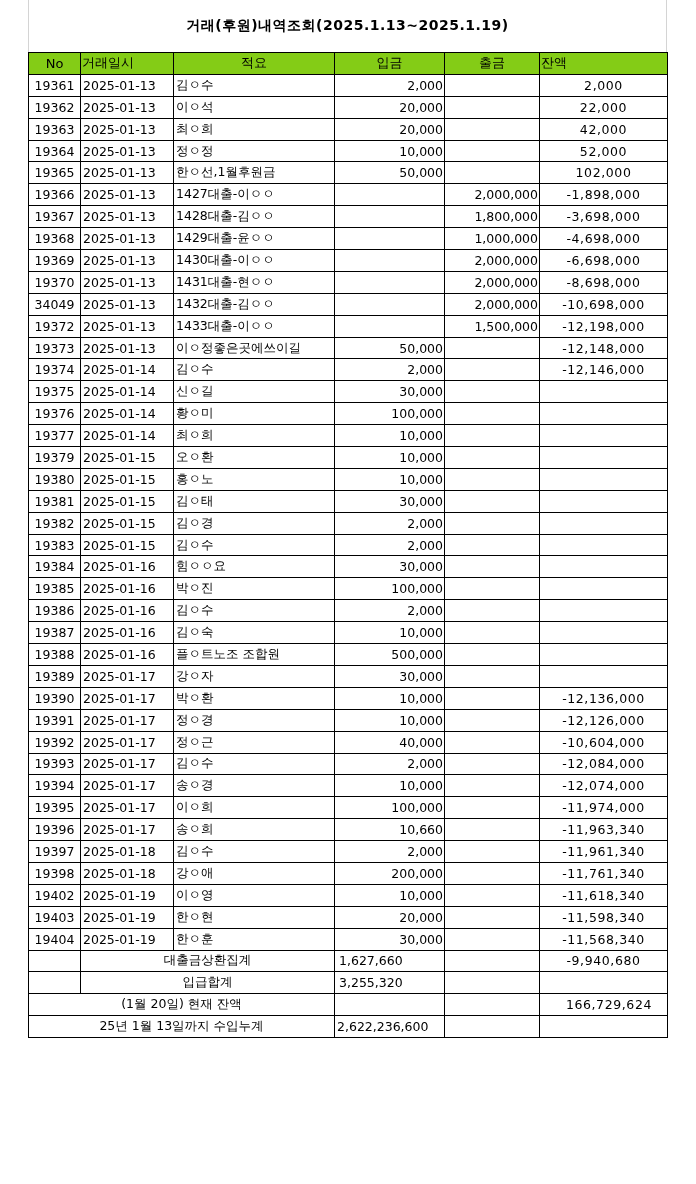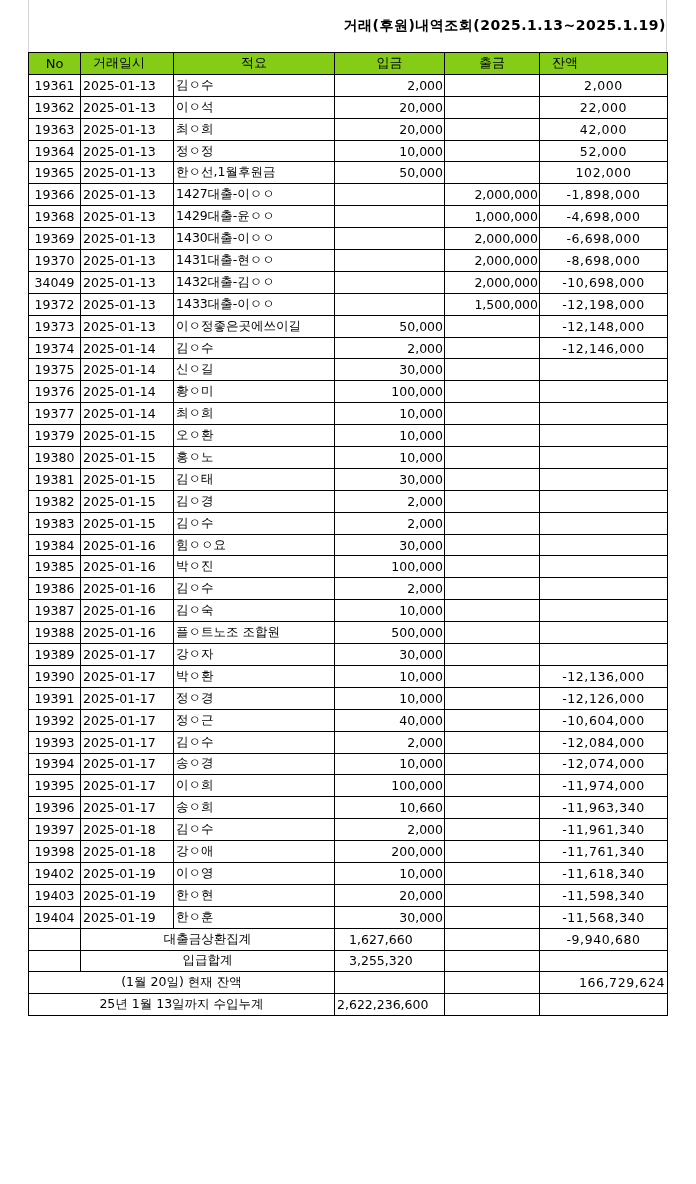--- a/index.html
+++ b/index.html
@@ -1,33 +1,33 @@
 <!DOCTYPE html>
 <html><head>
 <meta charset="utf-8">
 <style>
   html, body { margin:0; padding:0; background:#ffffff; }
   body { width:696px; height:1184px; position:relative; overflow:hidden;
          font-family:"DejaVu Sans", "Liberation Sans", sans-serif; color:#000; }
   .sheet { position:absolute; left:28px; top:0; width:639px; }
   .title-area { height:52px; border-left:1px solid #d4d4d4; border-right:1px solid #d4d4d4;
-                display:flex; align-items:center; justify-content:flex-end; box-sizing:border-box; }
+                display:flex; align-items:center; justify-content:center; box-sizing:border-box; }
   .title { font-size:14px; font-weight:bold; letter-spacing:0.5px; }
   table { border-collapse:collapse; table-layout:fixed; width:639px; font-size:12.5px; }
   td, th { border:1px solid #000; height:21.9px; padding:0 2px; white-space:nowrap; overflow:hidden;
            font-weight:normal; box-sizing:border-box; }
   thead th { background:#84cc16; font-size:13px; }
-  th.left { text-align:left; padding-left:12px; }
+  th.left { text-align:left; padding-left:1px; }
   td.c { text-align:center; }
   td.r { text-align:right; padding-right:1px; }
   td.l { text-align:left; padding-left:2px; }
   td.bal { text-align:center; letter-spacing:0.6px; }
-  td.bal-r { text-align:right; letter-spacing:0.6px; padding-right:2px; }
+  td.bal-r { text-align:right; letter-spacing:0.6px; padding-right:15px; }
   .sum-label { text-align:center; }
-  .sum-val { text-align:left; padding-left:14px; }
+  .sum-val { text-align:left; padding-left:4px; }
 </style>
 </head>
 <body>
 
 <div class="sheet">
   <div class="title-area">
     <span class="title">거래(후원)내역조회(2025.1.13~2025.1.19)</span>
   </div>
   <table>
     <colgroup>
@@ -91,20 +91,28 @@
         </tr>
         <tr>
           <td class="c">19366</td>
           <td class="l">2025-01-13</td>
           <td class="l">1427대출-이ㅇㅇ</td>
           <td class="r"></td>
           <td class="r">2,000,000</td>
           <td class="bal">-1,898,000</td>
         </tr>
         <tr>
+          <td class="c">19367</td>
+          <td class="l">2025-01-13</td>
+          <td class="l">1428대출-김ㅇㅇ</td>
+          <td class="r"></td>
+          <td class="r">1,800,000</td>
+          <td class="bal">-3,698,000</td>
+        </tr>
+        <tr>
           <td class="c">19368</td>
           <td class="l">2025-01-13</td>
           <td class="l">1429대출-윤ㅇㅇ</td>
           <td class="r"></td>
           <td class="r">1,000,000</td>
           <td class="bal">-4,698,000</td>
         </tr>
         <tr>
           <td class="c">19369</td>
           <td class="l">2025-01-13</td>

